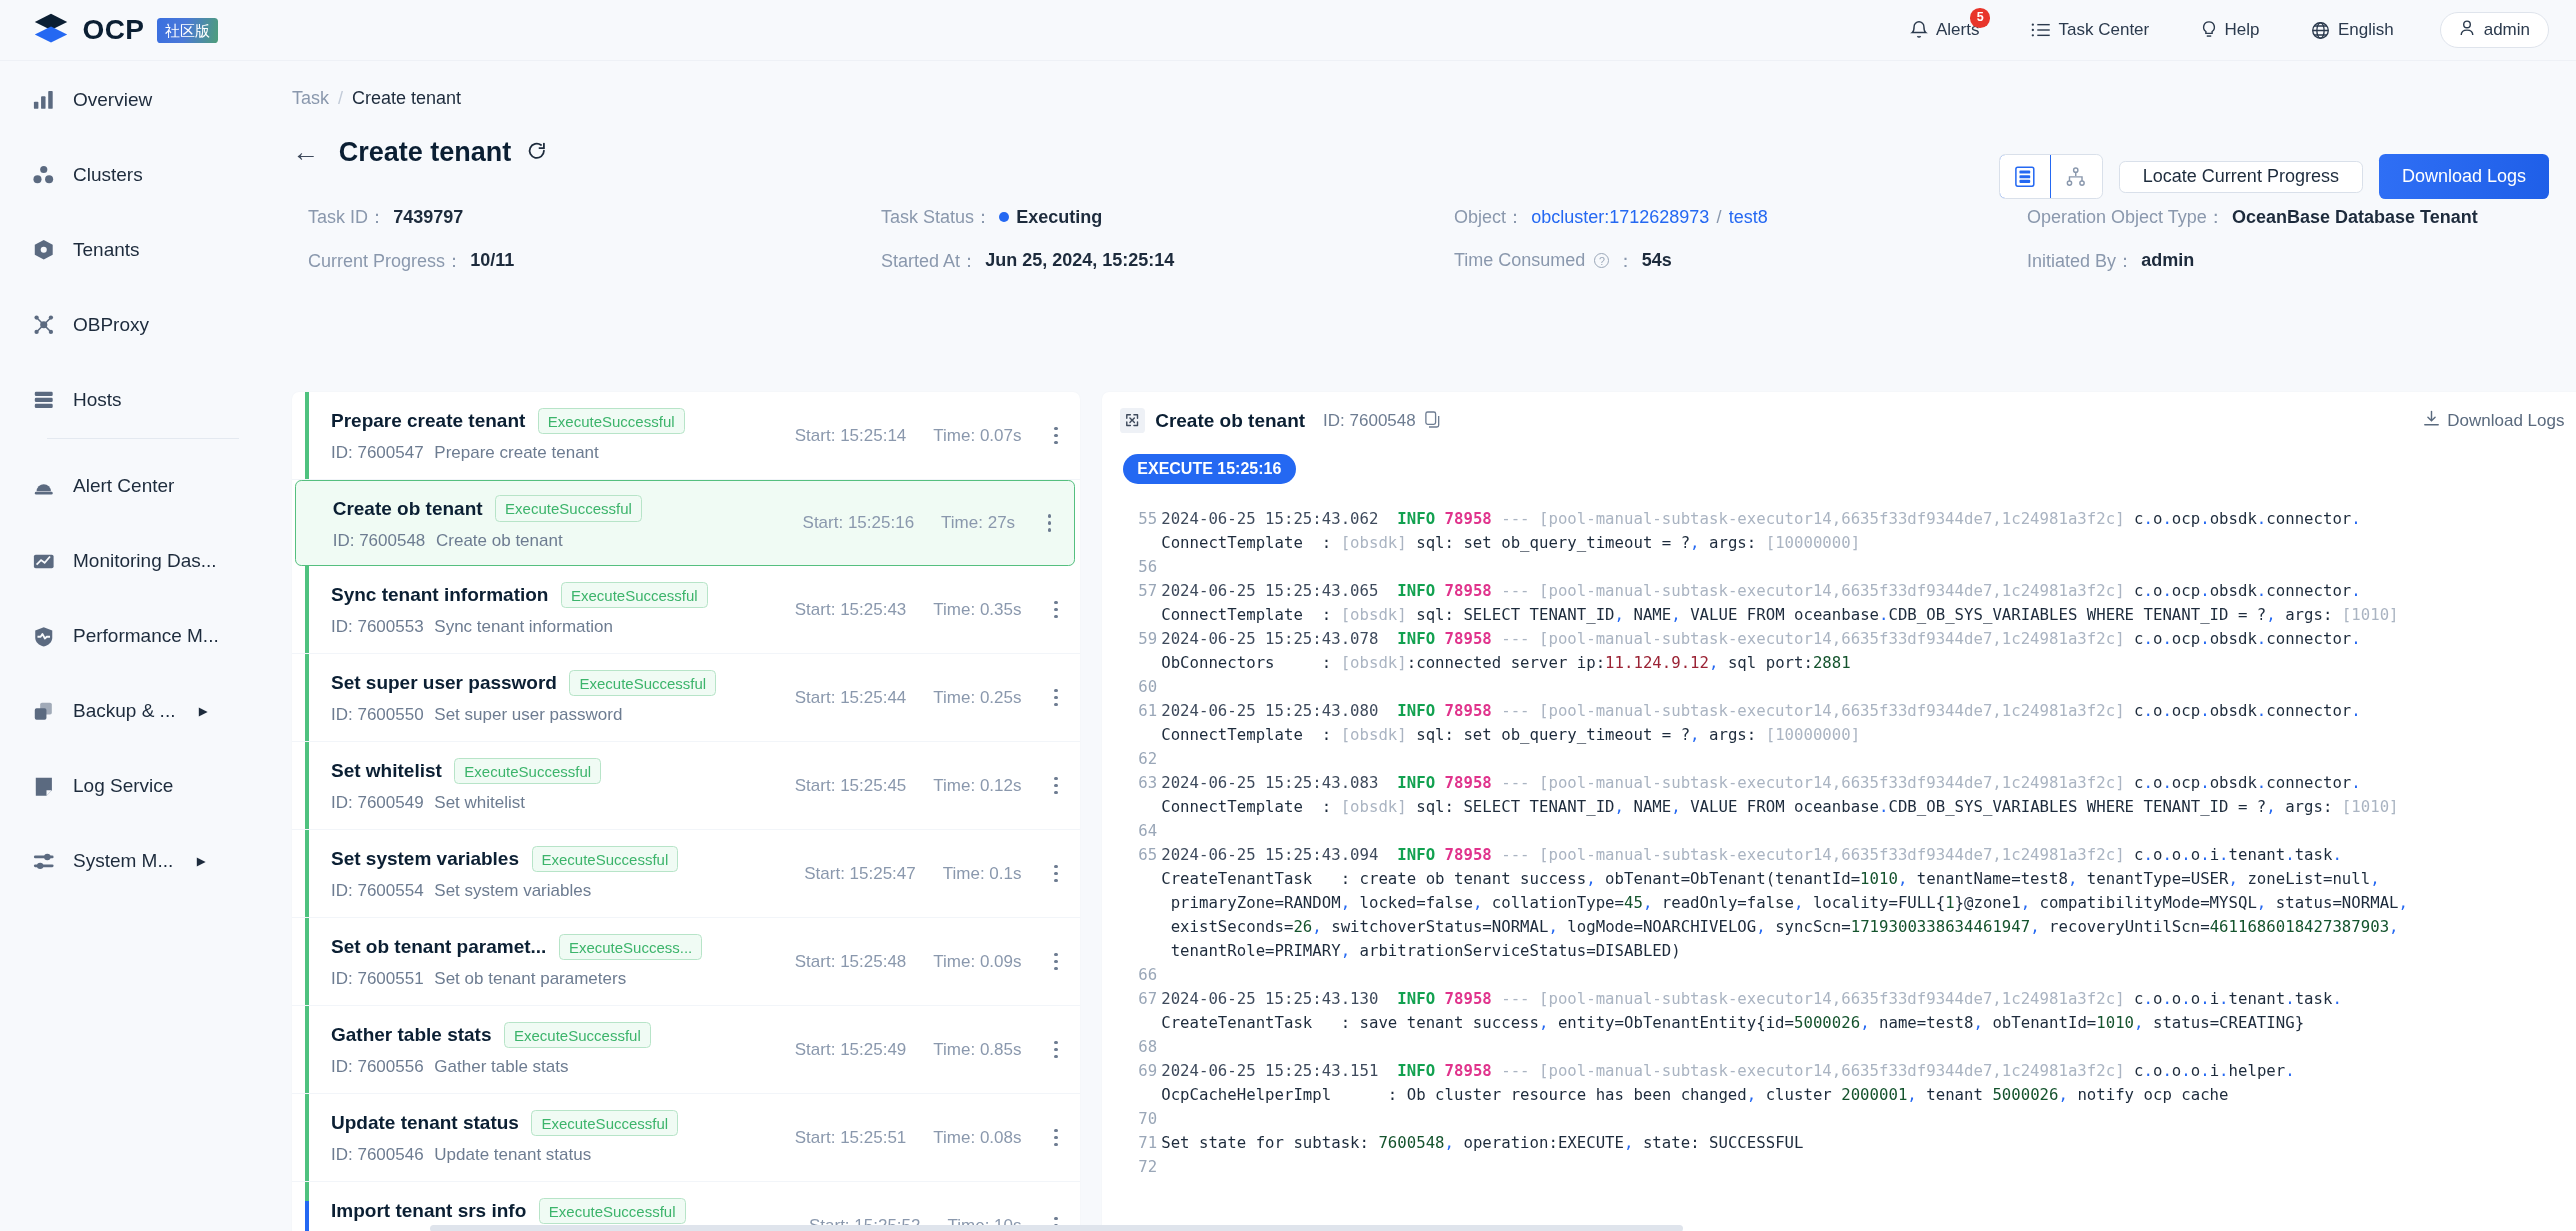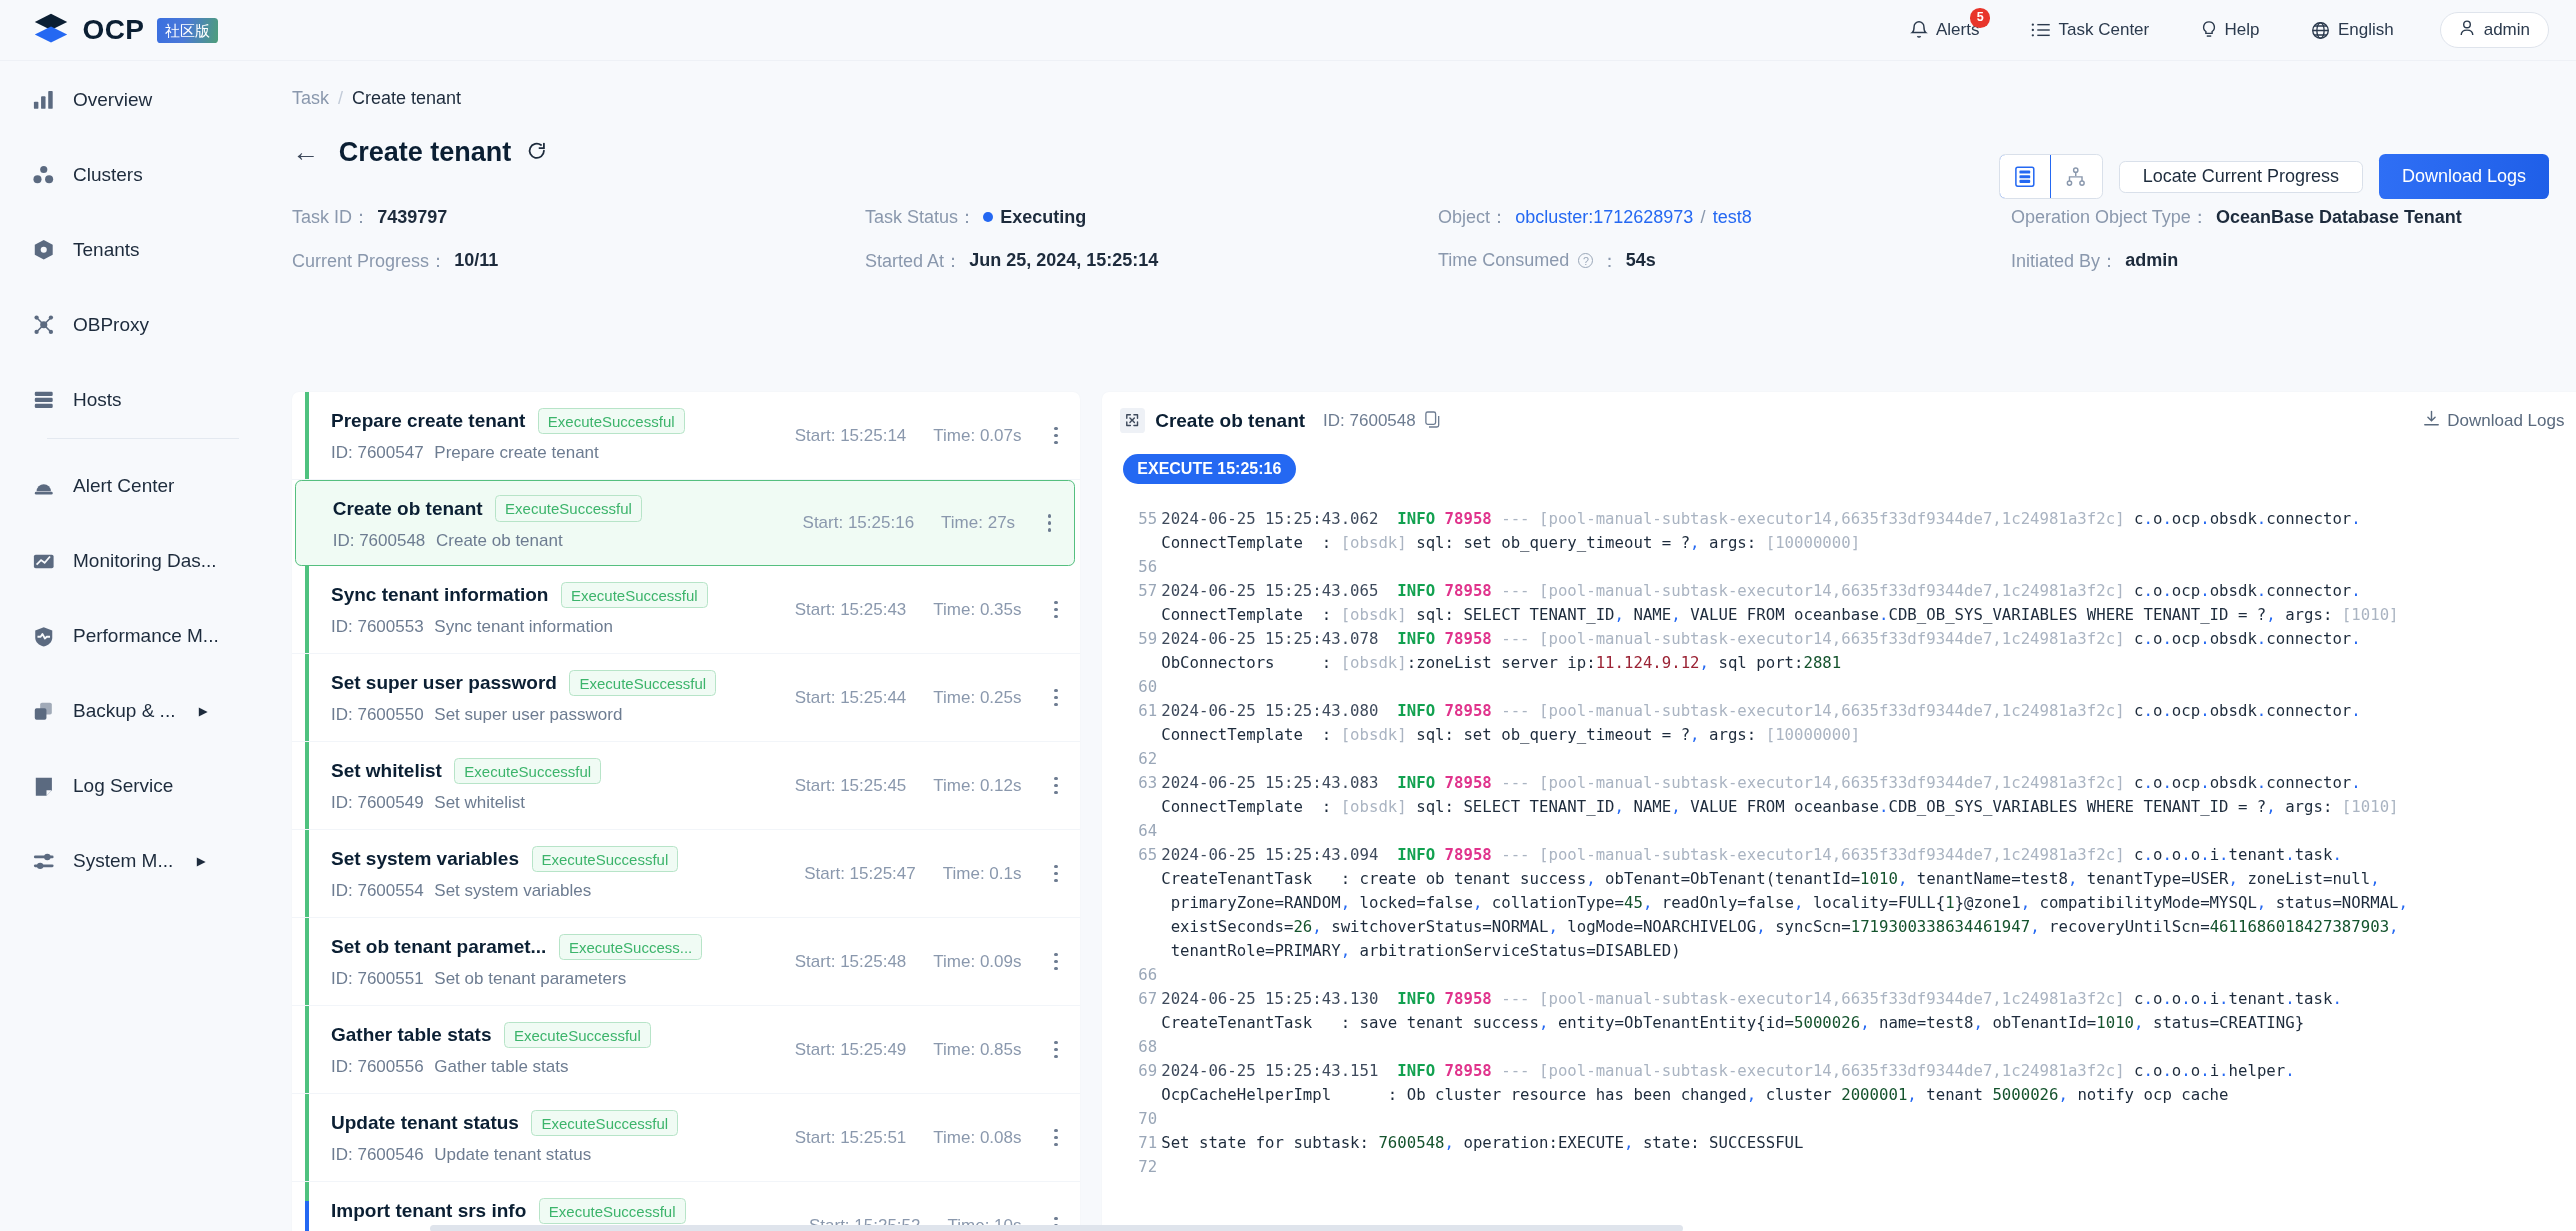--- a/index.html
+++ b/index.html
@@ -113,21 +113,21 @@
     font-size: 18px; color: #fff; cursor: pointer;
     display: flex; align-items: center; font-family: "Liberation Sans", sans-serif;
   }
 
   
   .meta {
     margin: 32px 0 0 32px; width: 2238px;
     display: grid; grid-template-columns: 573px 573px 573px auto;
     row-gap: 19.7px; font-size: 18px;
   }
-  .meta-cell { display: flex; align-items: center; gap: 7.2px; white-space: nowrap; }
+  .meta-cell { display: flex; align-items: center; gap: 7.2px; white-space: nowrap; margin-left: 16px; }
   .meta-label { color: #8a98ad; }
   .meta-value { color: #1d2b3c; font-weight: 600; }
   .meta-link { color: #2468f2; cursor: pointer; }
   .dot-blue { width: 9.8px; height: 9.8px; border-radius: 50%; background: #2468f2; display: inline-block; }
   .q-icon {
     width: 15px; height: 15px; border: 0.9px solid #9aa7b8; border-radius: 50%;
     font-size: 10.7px; color: #9aa7b8; display: inline-flex;
     align-items: center; justify-content: center; margin-left: 1.8px;
   }
 
@@ -734,21 +734,21 @@
         </span>
       </div>
       <div class="exec-pill">EXECUTE 15:25:16</div>
       <div class="logbody" id="log-body">
           <div class="logline"><span class="ln">55</span><span class="lt"><span class="c-ts">2024-06-25 15:25:43.062  </span><span class="c-info">INFO </span><span class="c-pid">78958 </span><span class="c-dash">--- </span><span class="c-thread">[pool-manual-subtask-executor14,6635f33df9344de7,1c24981a3f2c] </span><span class="c-pkg">c</span><span class="c-dot">.</span><span class="c-pkg">o</span><span class="c-dot">.</span><span class="c-pkg">ocp</span><span class="c-dot">.</span><span class="c-pkg">obsdk</span><span class="c-dot">.</span><span class="c-pkg">connector</span><span class="c-dot">.</span></span></div>
           <div class="logline"><span class="ln"></span><span class="lt"><span class="c-pkg">ConnectTemplate  : </span><span class="c-gray">[obsdk] </span><span class="c-pkg">sql: set ob_query_timeout = ?</span><span class="c-comma">,</span><span class="c-pkg"> args: </span><span class="c-gray">[10000000]</span></span></div>
           <div class="logline"><span class="ln">56</span><span class="lt"></span></div>
           <div class="logline"><span class="ln">57</span><span class="lt"><span class="c-ts">2024-06-25 15:25:43.065  </span><span class="c-info">INFO </span><span class="c-pid">78958 </span><span class="c-dash">--- </span><span class="c-thread">[pool-manual-subtask-executor14,6635f33df9344de7,1c24981a3f2c] </span><span class="c-pkg">c</span><span class="c-dot">.</span><span class="c-pkg">o</span><span class="c-dot">.</span><span class="c-pkg">ocp</span><span class="c-dot">.</span><span class="c-pkg">obsdk</span><span class="c-dot">.</span><span class="c-pkg">connector</span><span class="c-dot">.</span></span></div>
           <div class="logline"><span class="ln"></span><span class="lt"><span class="c-pkg">ConnectTemplate  : </span><span class="c-gray">[obsdk] </span><span class="c-pkg">sql: SELECT TENANT_ID</span><span class="c-comma">,</span><span class="c-pkg"> NAME</span><span class="c-comma">,</span><span class="c-pkg"> VALUE FROM oceanbase</span><span class="c-dot">.</span><span class="c-pkg">CDB_OB_SYS_VARIABLES WHERE TENANT_ID = ?</span><span class="c-comma">,</span><span class="c-pkg"> args: </span><span class="c-gray">[1010]</span></span></div>
           <div class="logline"><span class="ln">59</span><span class="lt"><span class="c-ts">2024-06-25 15:25:43.078  </span><span class="c-info">INFO </span><span class="c-pid">78958 </span><span class="c-dash">--- </span><span class="c-thread">[pool-manual-subtask-executor14,6635f33df9344de7,1c24981a3f2c] </span><span class="c-pkg">c</span><span class="c-dot">.</span><span class="c-pkg">o</span><span class="c-dot">.</span><span class="c-pkg">ocp</span><span class="c-dot">.</span><span class="c-pkg">obsdk</span><span class="c-dot">.</span><span class="c-pkg">connector</span><span class="c-dot">.</span></span></div>
-          <div class="logline"><span class="ln"></span><span class="lt"><span class="c-pkg">ObConnectors     : </span><span class="c-gray">[obsdk]</span><span class="c-pkg">:zoneList server ip:</span><span class="c-ip">11.124.9.12</span><span class="c-comma">,</span><span class="c-pkg"> sql port:</span><span class="c-num">2881</span></span></div>
+          <div class="logline"><span class="ln"></span><span class="lt"><span class="c-pkg">ObConnectors     : </span><span class="c-gray">[obsdk]</span><span class="c-pkg">:connected server ip:</span><span class="c-ip">11.124.9.12</span><span class="c-comma">,</span><span class="c-pkg"> sql port:</span><span class="c-num">2881</span></span></div>
           <div class="logline"><span class="ln">60</span><span class="lt"></span></div>
           <div class="logline"><span class="ln">61</span><span class="lt"><span class="c-ts">2024-06-25 15:25:43.080  </span><span class="c-info">INFO </span><span class="c-pid">78958 </span><span class="c-dash">--- </span><span class="c-thread">[pool-manual-subtask-executor14,6635f33df9344de7,1c24981a3f2c] </span><span class="c-pkg">c</span><span class="c-dot">.</span><span class="c-pkg">o</span><span class="c-dot">.</span><span class="c-pkg">ocp</span><span class="c-dot">.</span><span class="c-pkg">obsdk</span><span class="c-dot">.</span><span class="c-pkg">connector</span><span class="c-dot">.</span></span></div>
           <div class="logline"><span class="ln"></span><span class="lt"><span class="c-pkg">ConnectTemplate  : </span><span class="c-gray">[obsdk] </span><span class="c-pkg">sql: set ob_query_timeout = ?</span><span class="c-comma">,</span><span class="c-pkg"> args: </span><span class="c-gray">[10000000]</span></span></div>
           <div class="logline"><span class="ln">62</span><span class="lt"></span></div>
           <div class="logline"><span class="ln">63</span><span class="lt"><span class="c-ts">2024-06-25 15:25:43.083  </span><span class="c-info">INFO </span><span class="c-pid">78958 </span><span class="c-dash">--- </span><span class="c-thread">[pool-manual-subtask-executor14,6635f33df9344de7,1c24981a3f2c] </span><span class="c-pkg">c</span><span class="c-dot">.</span><span class="c-pkg">o</span><span class="c-dot">.</span><span class="c-pkg">ocp</span><span class="c-dot">.</span><span class="c-pkg">obsdk</span><span class="c-dot">.</span><span class="c-pkg">connector</span><span class="c-dot">.</span></span></div>
           <div class="logline"><span class="ln"></span><span class="lt"><span class="c-pkg">ConnectTemplate  : </span><span class="c-gray">[obsdk] </span><span class="c-pkg">sql: SELECT TENANT_ID</span><span class="c-comma">,</span><span class="c-pkg"> NAME</span><span class="c-comma">,</span><span class="c-pkg"> VALUE FROM oceanbase</span><span class="c-dot">.</span><span class="c-pkg">CDB_OB_SYS_VARIABLES WHERE TENANT_ID = ?</span><span class="c-comma">,</span><span class="c-pkg"> args: </span><span class="c-gray">[1010]</span></span></div>
           <div class="logline"><span class="ln">64</span><span class="lt"></span></div>
           <div class="logline"><span class="ln">65</span><span class="lt"><span class="c-ts">2024-06-25 15:25:43.094  </span><span class="c-info">INFO </span><span class="c-pid">78958 </span><span class="c-dash">--- </span><span class="c-thread">[pool-manual-subtask-executor14,6635f33df9344de7,1c24981a3f2c] </span><span class="c-pkg">c</span><span class="c-dot">.</span><span class="c-pkg">o</span><span class="c-dot">.</span><span class="c-pkg">o</span><span class="c-dot">.</span><span class="c-pkg">o</span><span class="c-dot">.</span><span class="c-pkg">i</span><span class="c-dot">.</span><span class="c-pkg">tenant</span><span class="c-dot">.</span><span class="c-pkg">task</span><span class="c-dot">.</span></span></div>
           <div class="logline"><span class="ln"></span><span class="lt"><span class="c-pkg">CreateTenantTask   : create ob tenant success</span><span class="c-comma">,</span><span class="c-pkg"> obTenant=ObTenant(tenantId=</span><span class="c-num">1010</span><span class="c-comma">,</span><span class="c-pkg"> tenantName=test8</span><span class="c-comma">,</span><span class="c-pkg"> tenantType=USER</span><span class="c-comma">,</span><span class="c-pkg"> zoneList=null</span><span class="c-comma">,</span></span></div>
           <div class="logline"><span class="ln"></span><span class="lt"><span class="c-pkg"> primaryZone=RANDOM</span><span class="c-comma">,</span><span class="c-pkg"> locked=false</span><span class="c-comma">,</span><span class="c-pkg"> collationType=</span><span class="c-num">45</span><span class="c-comma">,</span><span class="c-pkg"> readOnly=false</span><span class="c-comma">,</span><span class="c-pkg"> locality=FULL{</span><span class="c-num">1</span><span class="c-pkg">}@zone1</span><span class="c-comma">,</span><span class="c-pkg"> compatibilityMode=MYSQL</span><span class="c-comma">,</span><span class="c-pkg"> status=NORMAL</span><span class="c-comma">,</span></span></div>

